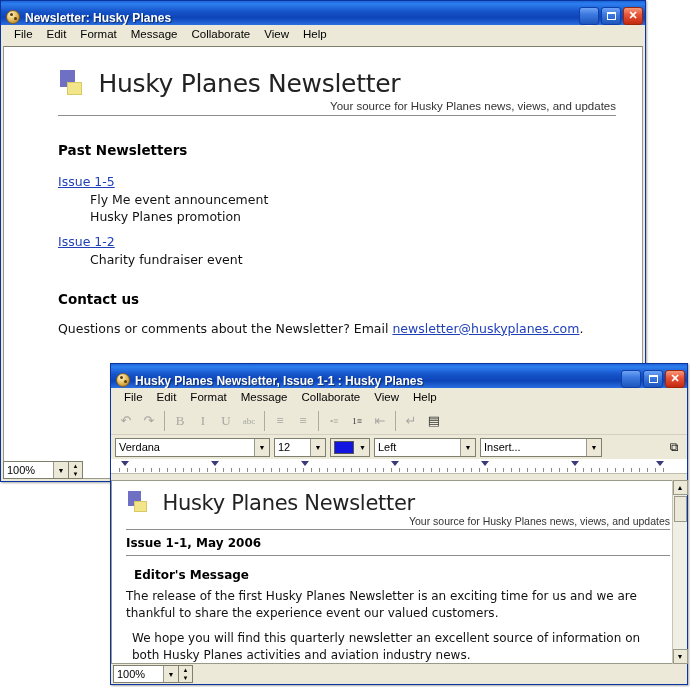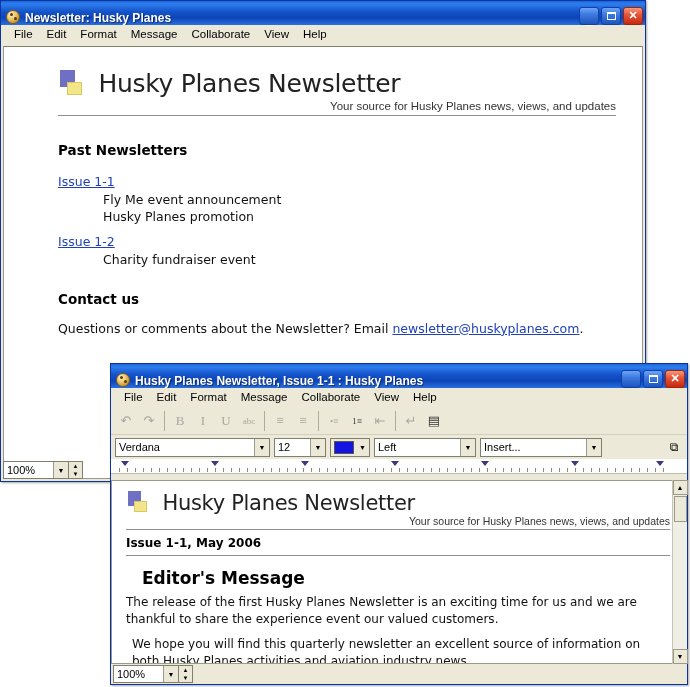--- a/index.html
+++ b/index.html
@@ -116,21 +116,21 @@
     border-bottom: 1px solid #8e8e8e; padding-bottom: 3px; margin-top: 2px;
   }
   .sec-head {
     font-size: 13.5px; font-weight: bold; color: #000;
     margin: 26px 0 14px 0; font-family: "DejaVu Sans", sans-serif;
   }
   .issue-link {
     color: #2040b8; text-decoration: underline; font-size: 12.5px;
     font-family: "DejaVu Sans", sans-serif; cursor: pointer; display:inline-block;
   }
-  .issue-items { margin: 2px 0 6px 45px; }
+  .issue-items { margin: 2px 0 6px 32px; }
   .issue-items div {
     font-size: 12.5px; color: #111; line-height: 1.35;
     font-family: "DejaVu Sans", sans-serif;
   }
   .contact-text {
     font-size: 12.5px; color: #111; margin-top: 12px;
     font-family: "DejaVu Sans", sans-serif;
   }
   .contact-text a { color: #2040b8; text-decoration: underline; }
 
@@ -222,21 +222,21 @@
   .f-tagline {
     text-align: right; font-size: 10.5px; color: #333;
     border-bottom: 1px solid #8e8e8e; padding-bottom: 2px; margin-top: 0px;
   }
   .issue-line {
     font-size: 12px; font-weight: bold; margin-top: 6px;
     border-bottom: 1px solid #8e8e8e; padding-bottom: 5px;
     font-family: "DejaVu Sans", sans-serif;
   }
   .ed-head {
-    font-size: 17px; font-weight: bold; margin: 12px 0 6px 16px;
+    font-size: 12px; font-weight: bold; margin: 12px 0 6px 8px;
     font-family: "DejaVu Sans", sans-serif;
   }
   .ed-p {
     font-size: 12px; color: #111; line-height: 1.38; margin-bottom: 9px;
     font-family: "DejaVu Sans", sans-serif;
   }
 
   .vscroll {
     position: absolute; right: 0; top: 92px; bottom: 20px; width: 15px;
     background: #f0efe6; border-left: 1px solid #c8c4b4;
@@ -294,21 +294,21 @@
           <span class="nl-logo">
             <span class="sq-blue"></span><span class="sq-yellow"></span>
           </span>
           <span class="nl-title">Husky Planes Newsletter</span>
           <div class="nl-tagline">Your source for Husky Planes news, views, and updates</div>
         </div>
 
         <div class="sec-head">Past Newsletters</div>
 
         <div>
-          <a class="issue-link">Issue 1-1</a>
+          <a class="issue-link">Issue 1-5</a>
           <div class="issue-items">
             <div>Fly Me event announcement</div>
             <div>Husky Planes promotion</div>
           </div>
         </div>
 
         <div>
           <a class="issue-link">Issue 1-2</a>
           <div class="issue-items">
             <div>Charity fundraiser event</div>

